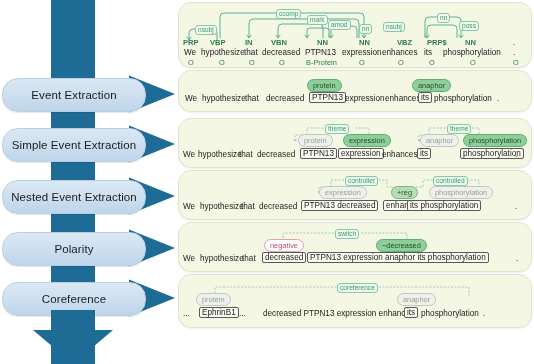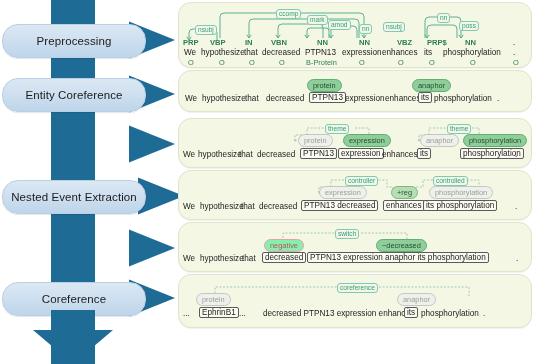--- a/index.html
+++ b/index.html
@@ -40,68 +40,68 @@
 
   
   .posrow{position:absolute;white-space:nowrap;font-size:7.6px;color:#2f7d4f;font-weight:bold;}
   .iobrow{position:absolute;white-space:nowrap;font-size:7.4px;color:#2f7d4f;}
 
   
   .chip{position:absolute;font-size:7.4px;border-radius:8px;padding:1px 5px;
         line-height:1.25;white-space:nowrap;border:1px solid;}
   .chip.grey{background:#eef0ec;border-color:#c3c8bf;color:#9aa096;}
   .chip.green{background:#8fce9b;border-color:#5fae74;color:#1f4f2c;}
-  .chip.red{background:#86efac;border-color:#e79fae;color:#bf5068;}
+  .chip.red{background:#ffffff;border-color:#e79fae;color:#bf5068;}
   .chip.greenlt{background:#b7ddb6;border-color:#7bb97e;color:#24562e;}
 
   
   .arclbl{position:absolute;font-size:6.6px;color:#2f9e86;background:#f4f7e4;
           border:1px solid #7fc9b6;border-radius:3px;padding:0px 2px;line-height:1.2;
           white-space:nowrap;}
 
   svg.ov{position:absolute;left:0;top:0;overflow:visible;}
   .dep{fill:none;stroke:#4aa888;stroke-width:.9;}
   .dash{fill:none;stroke:#8fbf9e;stroke-width:.8;stroke-dasharray:2 1.6;}
 </style>
 </head>
 <body>
 
 <div id="root">
 
   <div id="pipeline">
 
     <div class="spine" style="top:0;height:364px;"></div>
 
-    <div class="stage" style="top:18px;">
-      <div class="arrowhead"></div>
-      <div class="pill">
-        <span>Preprocessing</span>
-      </div>
-    </div>
 
     <div class="stage" style="top:72px;">
       <div class="arrowhead"></div>
       <div class="pill">
-        <span>Entity Coreference</span>
+        <span>Event Extraction</span>
       </div>
     </div>
 
     <div class="stage" style="top:122px;">
       <div class="arrowhead"></div>
-    </div>
-
-    <div class="stage" style="top:174px;padding-left:9px;">
+      <div class="pill">
+        <span>Simple Event Extraction</span>
+      </div>
+    </div>
+
+    <div class="stage" style="top:174px;">
       <div class="arrowhead"></div>
       <div class="pill">
         <span>Nested Event Extraction</span>
       </div>
     </div>
 
     <div class="stage" style="top:226px;">
       <div class="arrowhead"></div>
+      <div class="pill">
+        <span>Polarity</span>
+      </div>
     </div>
 
     <div class="stage" style="top:276px;">
       <div class="arrowhead"></div>
       <div class="pill">
         <span>Coreference</span>
       </div>
     </div>
 
     <div class="bigarrow">
@@ -259,21 +259,21 @@
     <div class="chip greenlt" style="left:212px;top:15px;">+reg</div>
     <div class="chip grey" style="left:250px;top:15px;">phosphorylation</div>
 
     <div class="sent" style="left:0;top:31px;width:352px;">
       <span style="position:absolute;left:4px;">We</span>
       <span style="position:absolute;left:21px;">hypothesize</span>
       <span style="position:absolute;left:62px;">that</span>
       <span style="position:absolute;left:80px;">decreased</span>
       <span class="tokbox" style="position:absolute;left:122px;top:-2px;">PTPN13 decreased</span>
       <span class="tokbox" style="position:absolute;left:204px;top:-2px;">enhances</span>
-      <span class="tokbox" style="position:absolute;left:244px;top:-2px;text-align:right;">its phosphorylation</span>
+      <span class="tokbox" style="position:absolute;left:228px;top:-2px;text-align:right;">its phosphorylation</span>
       <span style="position:absolute;left:336px;">.</span>
     </div>
   </div>
 
   <div class="panel" style="top:222px;height:48px;">
     <svg class="ov" width="352" height="48">
       <path class="dash" d="M104,22 L104,10 L158,10"></path>
       <path class="dash" d="M104,22 l-1.2,-3 M104,22 l3,-1.2"></path>
       <path class="dash" d="M182,10 L228,10 L228,22"></path>
       <path class="dash" d="M228,22 l-1.5,-3 M228,22 l1.5,-3"></path>

